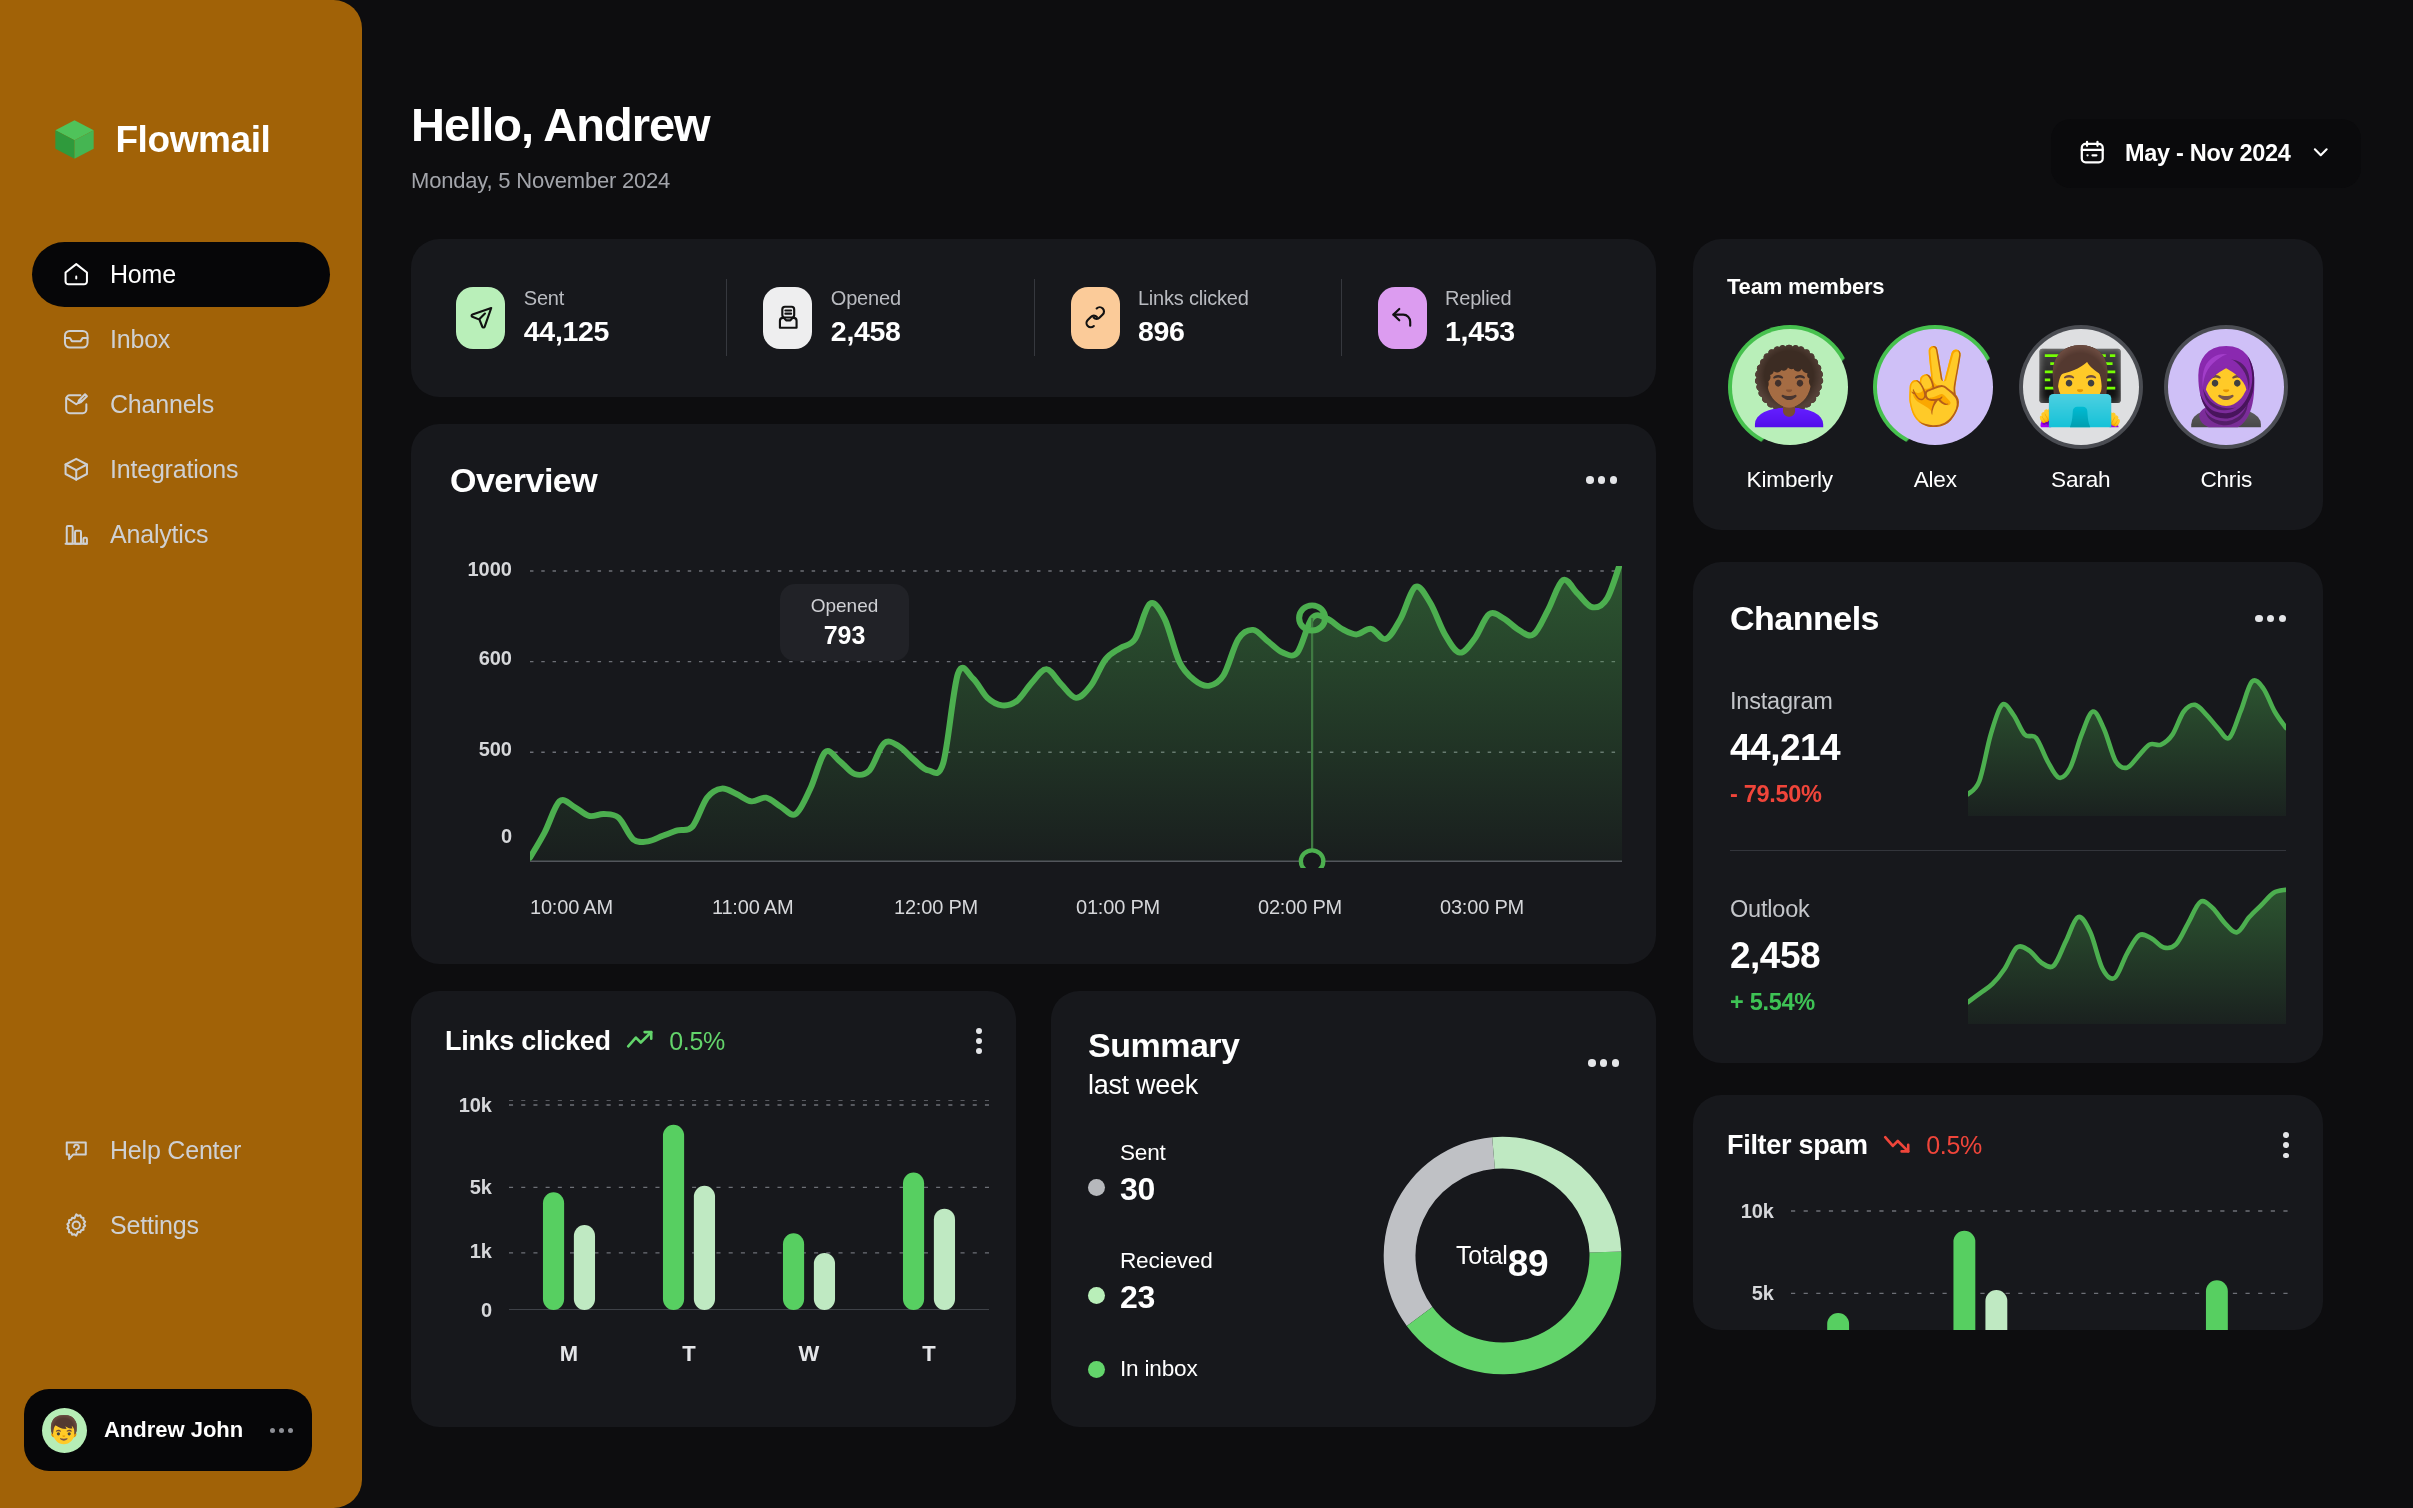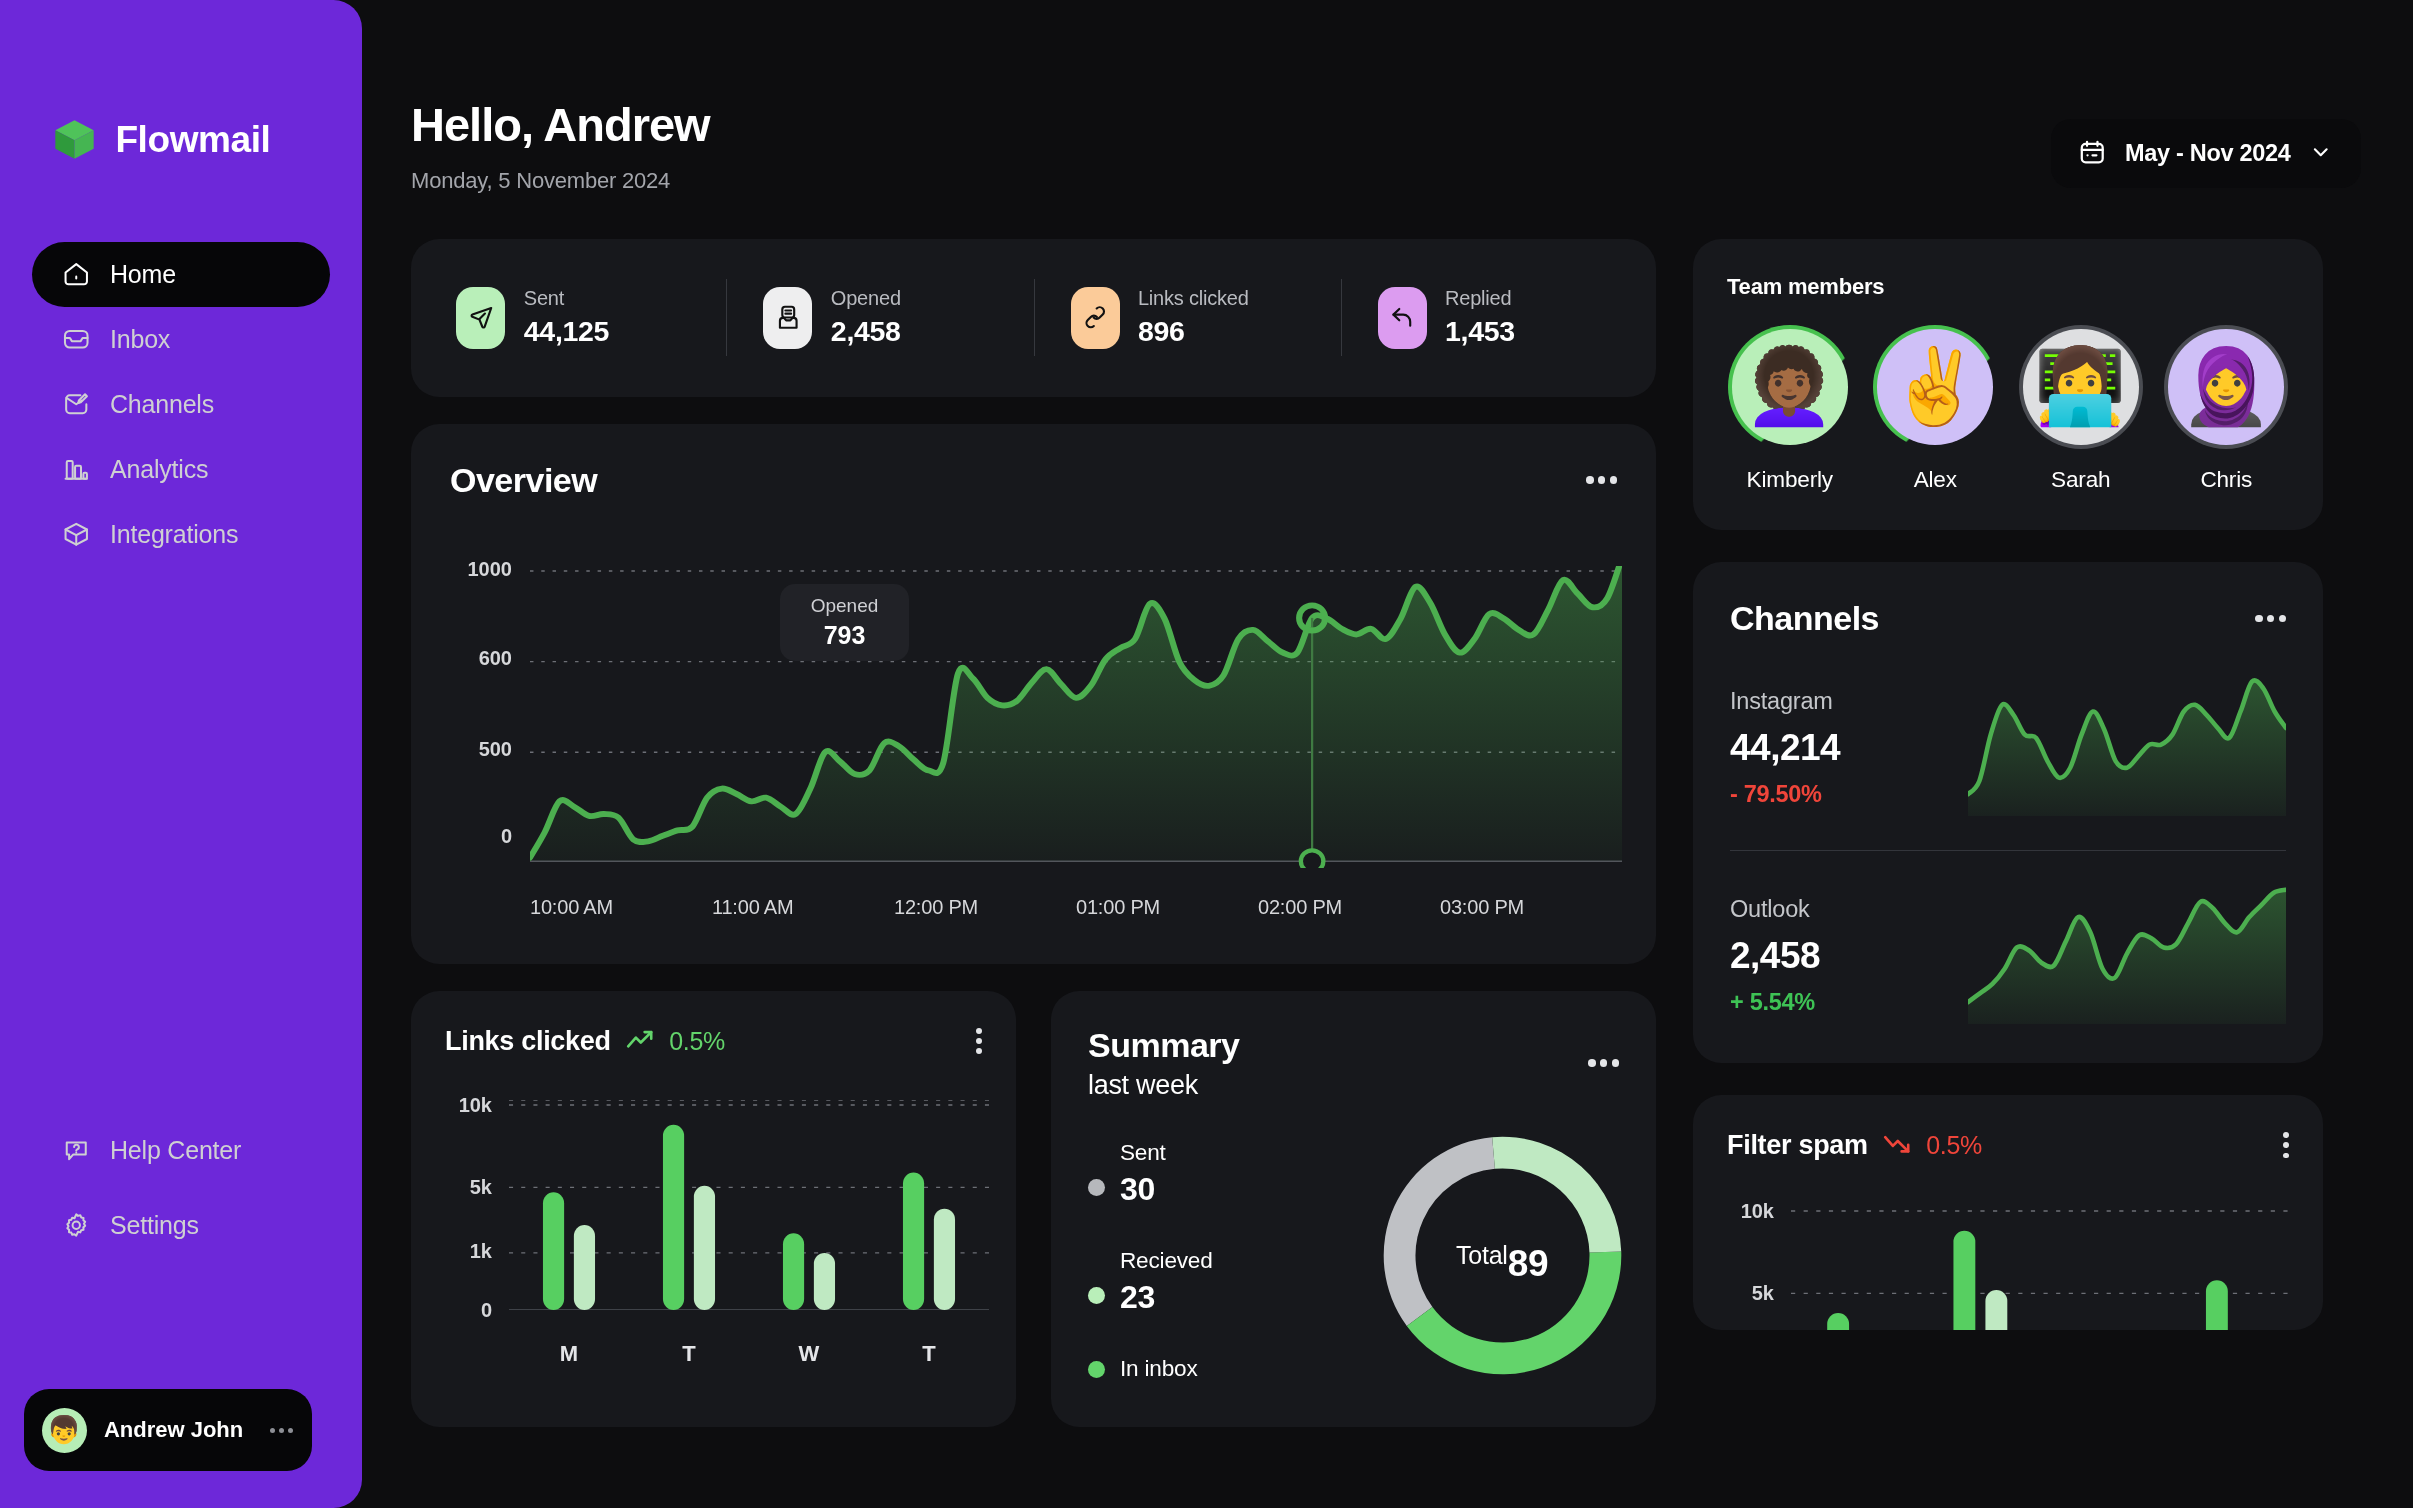--- a/index.html
+++ b/index.html
@@ -8,21 +8,21 @@
     background: #0d0d0f;
     font-family: "Liberation Sans", sans-serif;
     overflow: hidden;
     -webkit-font-smoothing: antialiased;
   }
   .app { display: flex; width: 2413px; height: 1508px; }
 
   
   .sidebar {
     width: 362px; height: 1508px;
-    background: #6d28d9;
+    background: #a16207;
     border-top-right-radius: 28.5px;
     border-bottom-right-radius: 28.5px;
     position: relative;
     flex: 0 0 362px;
   }
   .brand { display: flex; align-items: center; gap: 18.4px; padding: 117px 0 0 52px; }
   .brand-logo { width: 45px; height: 45px; position: relative; }
   .brand-name { font-size: 37px; font-weight: 700; color: #ffffff; letter-spacing: -0.4px; }
 
   .nav { margin-top: 80px; padding: 0 32px; }
@@ -217,38 +217,38 @@
             <path d="M3.8 6.6 12 12l4.6-3"></path>
             <path d="m19.4 3.6 1.6 1.6-5.2 5.2-2.1.5.5-2.1z"></path>
           </svg>
         </span>
         <span class="nav-label">Channels</span>
       </div>
 
       <div class="nav-item">
         <span class="nav-icon">
           <svg width="28.5" height="28.5" viewBox="0 0 24 24" fill="none" stroke="#cfd0d2" stroke-width="1.7" stroke-linecap="round" stroke-linejoin="round">
+            <path d="M12 3.2 21 8v8l-9 4.8L3 16V8z"></path>
+            <path d="M3 8l9 4.8L21 8"></path>
+            <path d="M12 12.8v8"></path>
+          </svg>
+        </span>
+        <span class="nav-label">Integrations</span>
+      </div>
+
+      <div class="nav-item">
+        <span class="nav-icon">
+          <svg width="28.5" height="28.5" viewBox="0 0 24 24" fill="none" stroke="#cfd0d2" stroke-width="1.7" stroke-linecap="round" stroke-linejoin="round">
             <path d="M3 20h18"></path>
             <rect x="4" y="5" width="5" height="15" rx="1"></rect>
             <rect x="11" y="9" width="5" height="11" rx="1"></rect>
             <rect x="18" y="15" width="3" height="5" rx="1"></rect>
           </svg>
         </span>
         <span class="nav-label">Analytics</span>
-      </div>
-
-      <div class="nav-item">
-        <span class="nav-icon">
-          <svg width="28.5" height="28.5" viewBox="0 0 24 24" fill="none" stroke="#cfd0d2" stroke-width="1.7" stroke-linecap="round" stroke-linejoin="round">
-            <path d="M12 3.2 21 8v8l-9 4.8L3 16V8z"></path>
-            <path d="M3 8l9 4.8L21 8"></path>
-            <path d="M12 12.8v8"></path>
-          </svg>
-        </span>
-        <span class="nav-label">Integrations</span>
       </div>
 
     </nav>
 
     <div class="nav-bottom">
       <div class="nav-item">
         <span class="nav-icon">
           <svg width="28.5" height="28.5" viewBox="0 0 24 24" fill="none" stroke="#cfd0d2" stroke-width="1.7" stroke-linecap="round" stroke-linejoin="round">
             <path d="M4 5.5h16v10H9.5L6 19.5V15.5H4z"></path>
             <path d="M10.2 9.2a2 2 0 1 1 2.6 2c-.6.3-.8.8-.8 1.3"></path>

